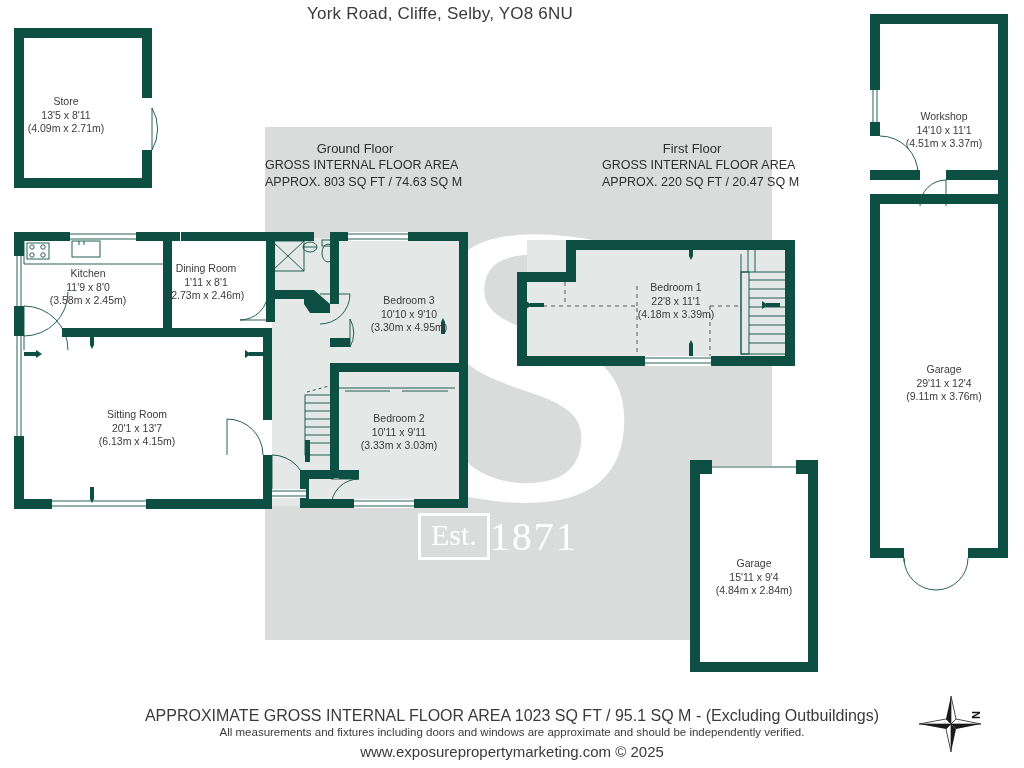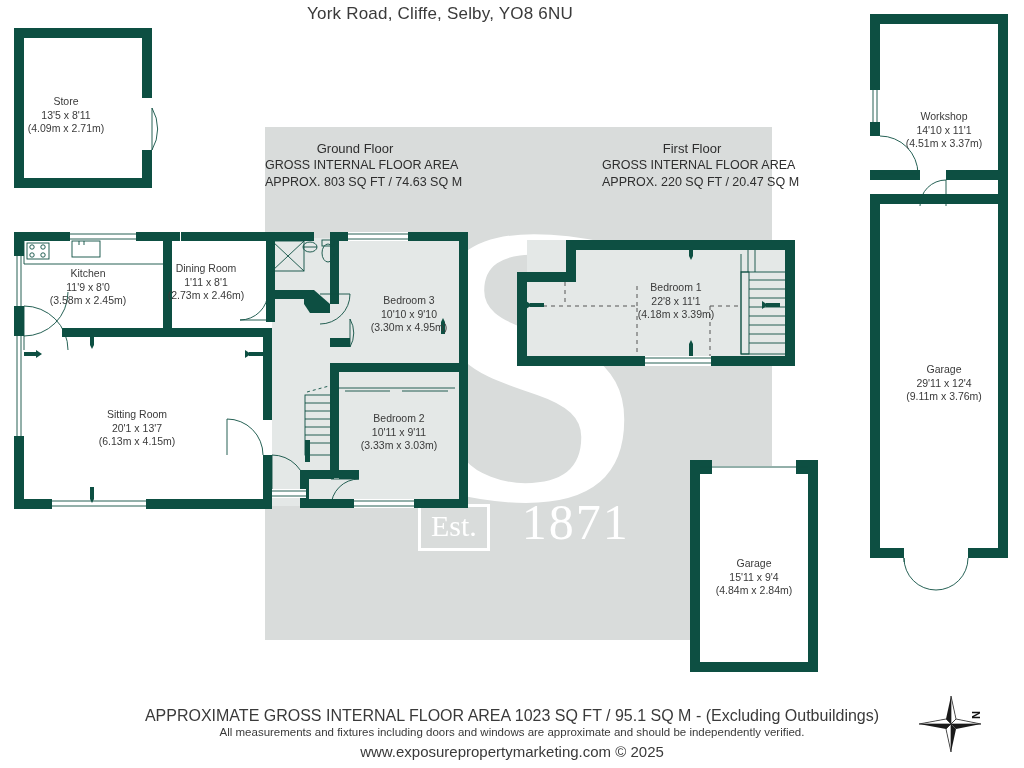--- a/index.html
+++ b/index.html
@@ -42,33 +42,33 @@
     color: #ffffff;
     font-size: 400px;
     font-family: "Liberation Serif", "DejaVu Serif", serif;
     font-weight: bold;
     line-height: 400px;
     text-align: center;
     user-select: none;
   }
   .wm-est {
     position: absolute;
-    left: 418px; top: 493px;
-    display: flex; align-items: flex-end; gap: 32px;
+    left: 418px; top: 513px;
+    display: flex; align-items: flex-start; gap: 0;
   }
   .wm-est-box {
     border: 3px solid #ffffff;
     color: #ffffff;
     font-size: 30px;
     padding: 2px 10px 5px 10px;
     font-family: "Liberation Serif", "DejaVu Serif", serif;
   }
   .wm-est-year {
     color: #ffffff;
-    font-size: 50px;
+    font-size: 40px;
     font-family: "Liberation Serif", "DejaVu Serif", serif;
     letter-spacing: 2px;
   }
   svg.plan {
     position: absolute;
     left: 0; top: 0;
     width: 1024px; height: 768px;
   }
   .hdr {
     position: absolute;

